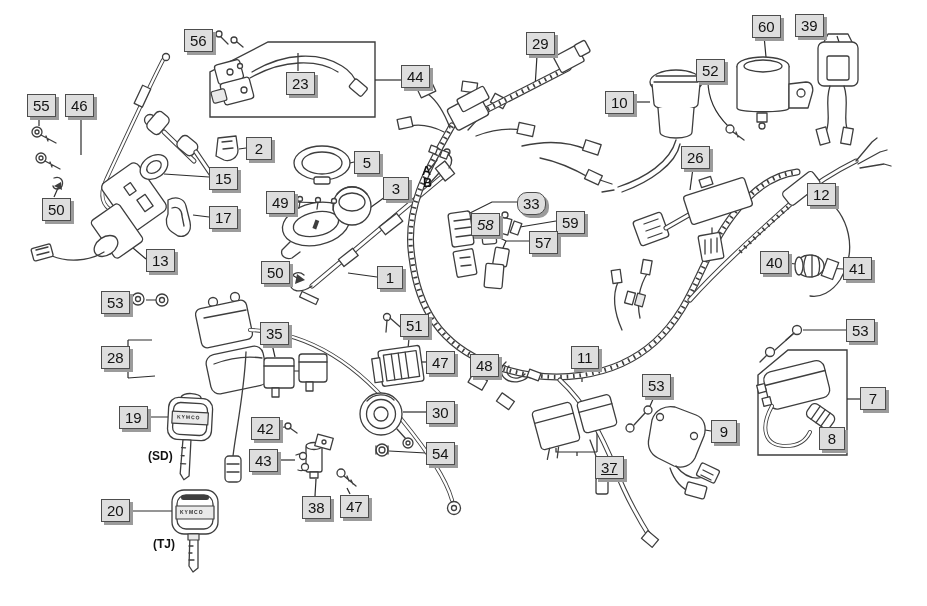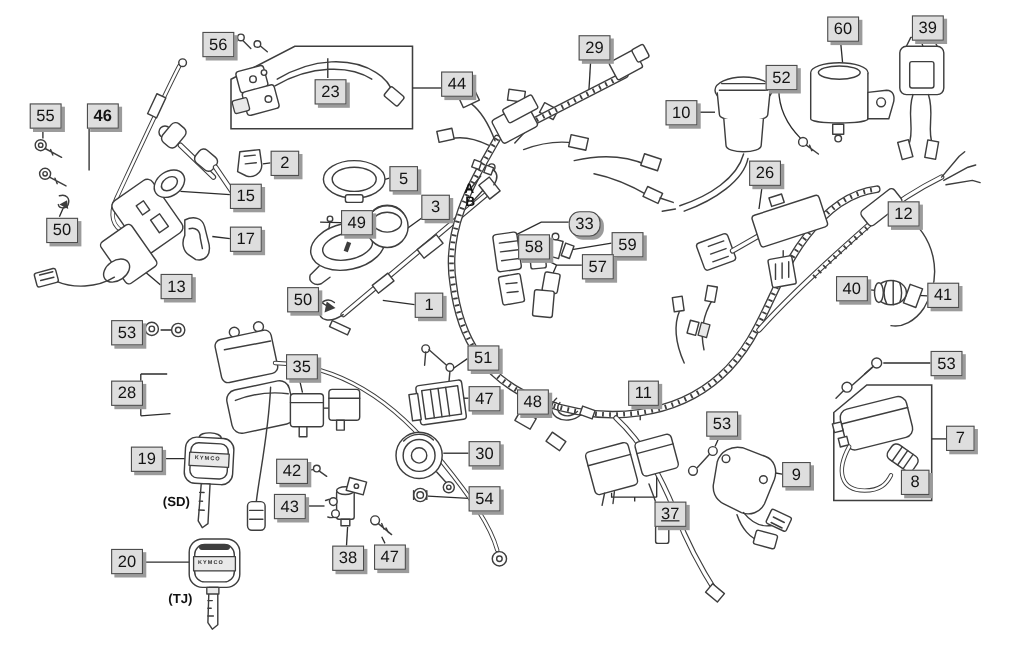--- a/index.html
+++ b/index.html
@@ -473,47 +473,47 @@
     <path class="o" d="M 344,476 L 356,486 M 347,476 L 349,481 M 351,480 L 353,484"></path>
   </g>
 </svg>
 
 <div id="callout-layer">
       <div class="callout" style="left: 184px; top: 29px;">56</div>
       <div class="callout" style="left: 286px; top: 72px;">23</div>
       <div class="callout" style="left: 401px; top: 65px;">44</div>
       <div class="callout" style="left: 526px; top: 32px;">29</div>
       <div class="callout" style="left: 752px; top: 15px;">60</div>
-      <div class="callout" style="left: 829px; top: 14px;">39</div>
+      <div class="callout" style="left: 795px; top: 14px;">39</div>
       <div class="callout" style="left: 696px; top: 59px;">52</div>
       <div class="callout" style="left: 605px; top: 91px;">10</div>
       <div class="callout" style="left: 27px; top: 94px;">55</div>
-      <div class="callout" style="left: 79px; top: 94px; font-weight: bold;">46</div>
+      <div class="callout" style="left: 65px; top: 94px;">46</div>
       <div class="callout" style="left: 246px; top: 137px;">2</div>
       <div class="callout" style="left: 354px; top: 151px;">5</div>
       <div class="callout" style="left: 209px; top: 167px;">15</div>
       <div class="callout" style="left: 383px; top: 177px;">3</div>
-      <div class="callout" style="left: 266px; top: 191px; margin-left: 44px;">49</div>
+      <div class="callout" style="left: 266px; top: 191px;">49</div>
       <div class="callout" style="left: 209px; top: 206px;">17</div>
       <div class="callout" style="left: 681px; top: 146px;">26</div>
       <div class="callout" style="left: 807px; top: 183px;">12</div>
       <div class="callout" style="left: 517px; top: 192px; border-radius: 10px;">33</div>
-      <div class="callout" style="left: 471px; top: 213px;">58</div>
+      <div class="callout" style="left: 471px; top: 213px; font-style: italic;">58</div>
       <div class="callout" style="left: 556px; top: 211px;">59</div>
       <div class="callout" style="left: 529px; top: 231px;">57</div>
       <div class="callout" style="left: 42px; top: 198px;">50</div>
       <div class="callout" style="left: 146px; top: 249px;">13</div>
       <div class="callout" style="left: 261px; top: 261px;">50</div>
       <div class="callout" style="left: 377px; top: 266px;">1</div>
       <div class="callout" style="left: 760px; top: 251px;">40</div>
       <div class="callout" style="left: 843px; top: 257px;">41</div>
       <div class="callout" style="left: 101px; top: 291px;">53</div>
       <div class="callout" style="left: 101px; top: 346px;">28</div>
       <div class="callout" style="left: 260px; top: 322px;">35</div>
-      <div class="callout" style="left: 425px; top: 314px;">51</div>
+      <div class="callout" style="left: 400px; top: 314px;">51</div>
       <div class="callout" style="left: 426px; top: 351px;">47</div>
       <div class="callout" style="left: 470px; top: 354px;">48</div>
       <div class="callout" style="left: 571px; top: 346px;">11</div>
       <div class="callout" style="left: 846px; top: 319px;">53</div>
       <div class="callout" style="left: 860px; top: 387px;">7</div>
       <div class="callout" style="left: 819px; top: 427px;">8</div>
       <div class="callout" style="left: 119px; top: 406px;">19</div>
       <div class="callout" style="left: 426px; top: 401px;">30</div>
       <div class="callout" style="left: 251px; top: 417px;">42</div>
       <div class="callout" style="left: 249px; top: 449px;">43</div>

